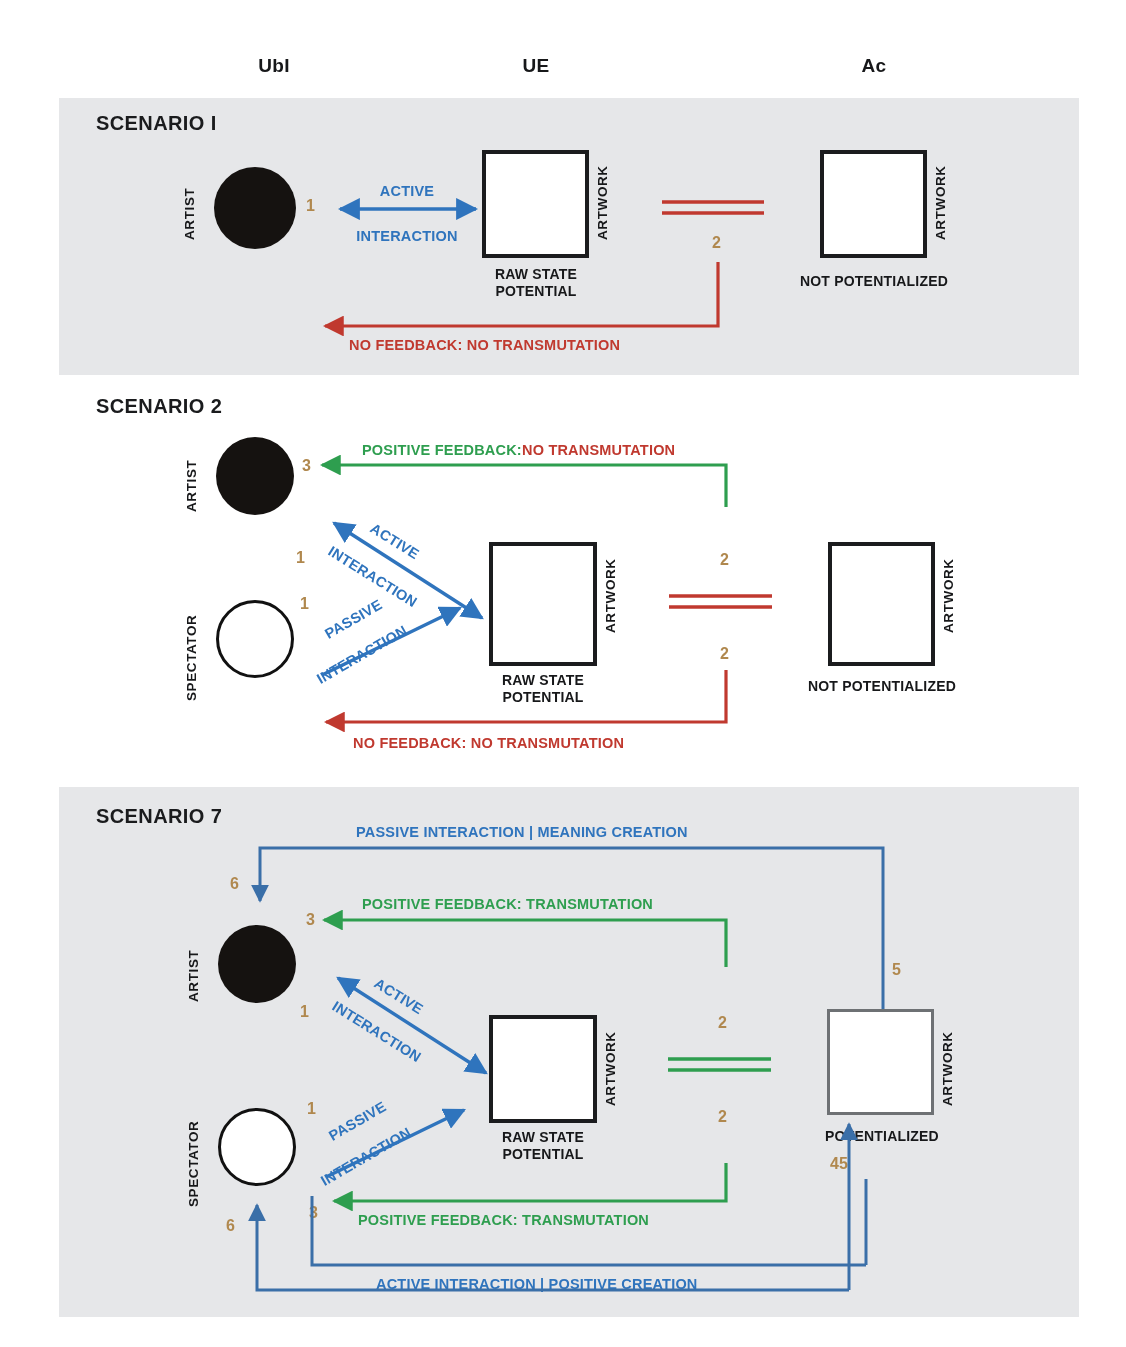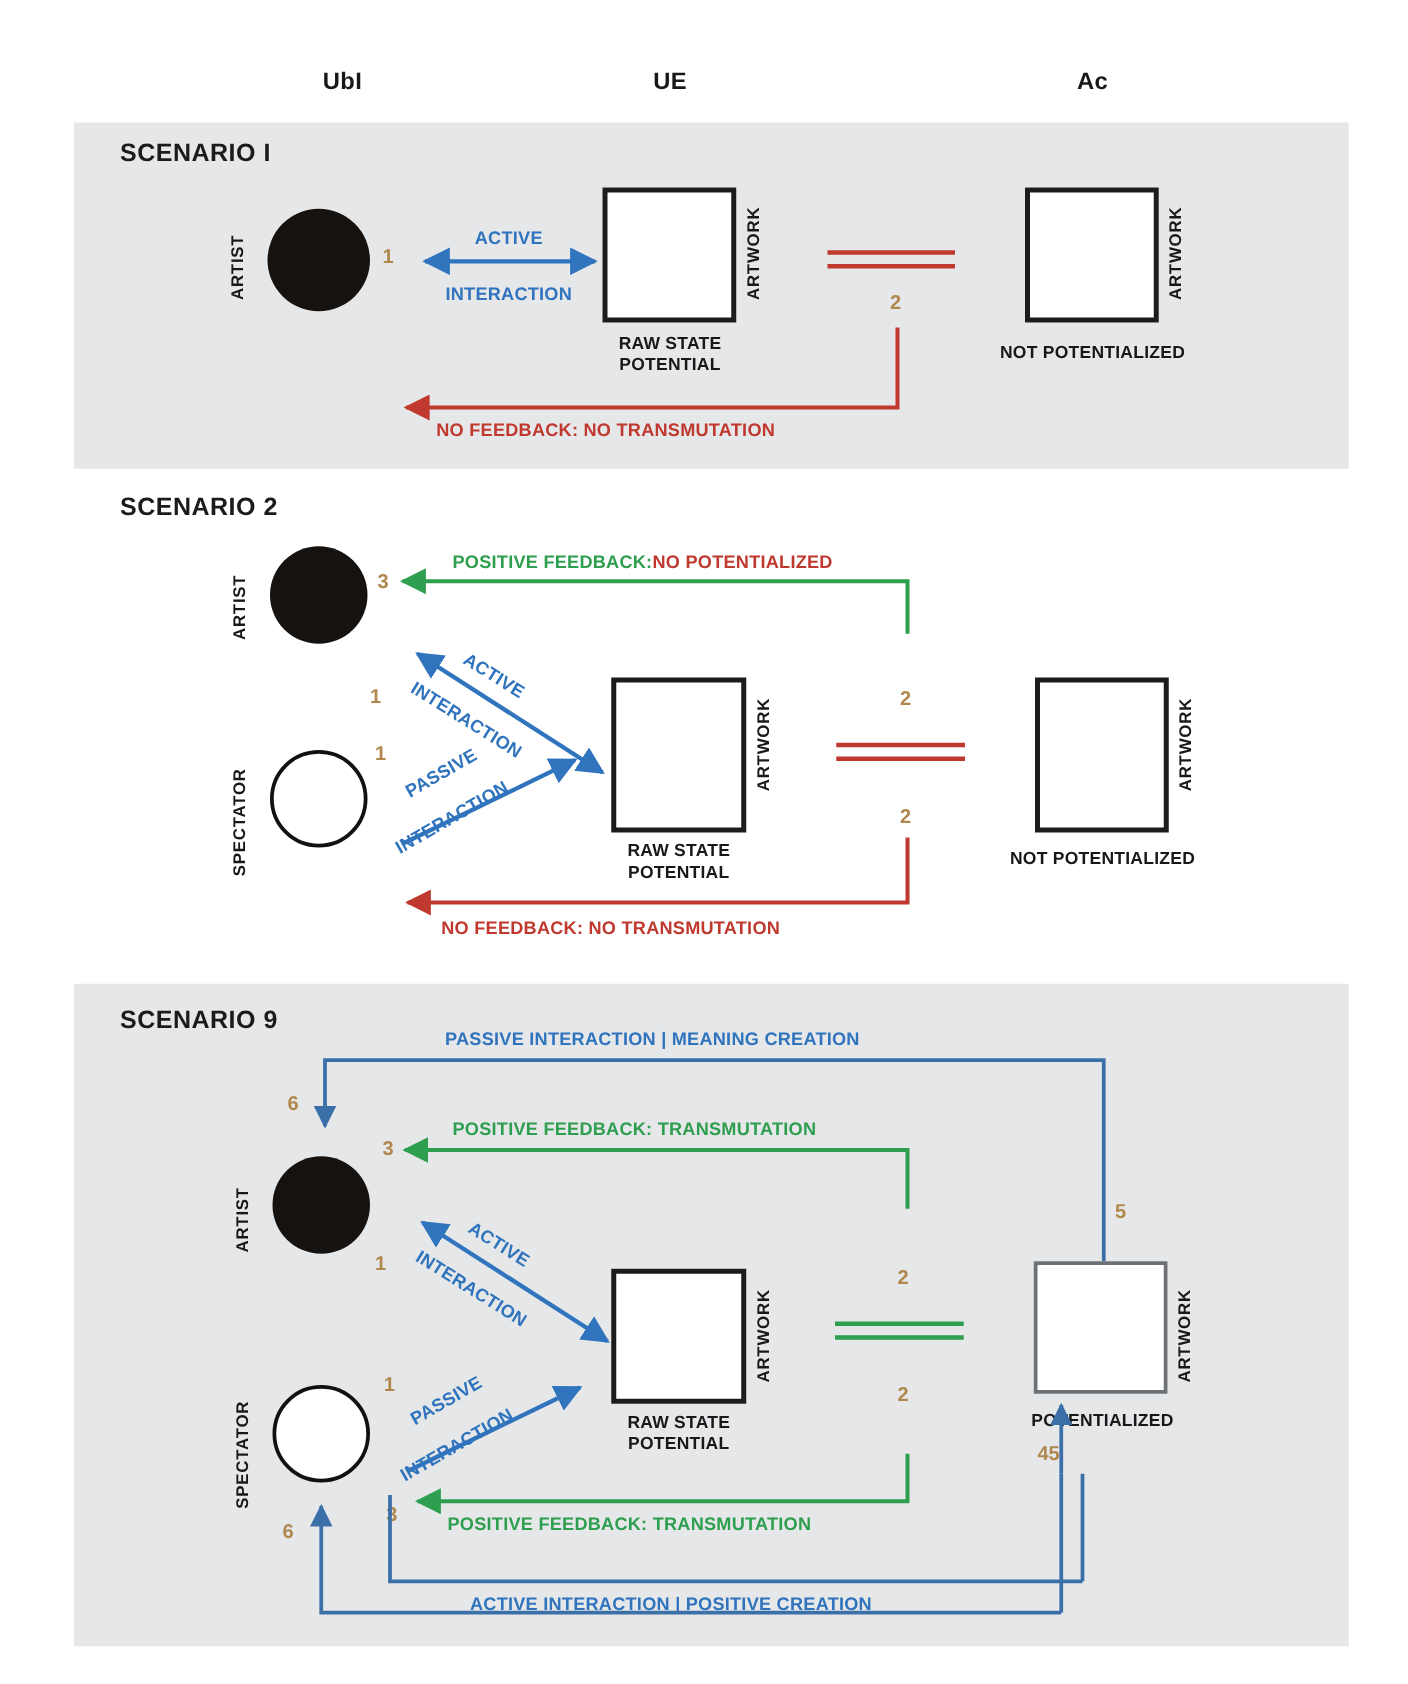--- a/index.html
+++ b/index.html
@@ -86,21 +86,21 @@
 
   <div class="abs box" style="left:816px;top:150px;width:107px;height:108px;"></div>
   <div class="abs vlabel" style="left:929px;top:156px;height:84px;">ARTWORK</div>
   <div class="abs blabel" style="left:790px;top:273px;width:160px;">NOT POTENTIALIZED</div>
 
   <div class="abs elabel red" style="left:345px;top:337px;">NO FEEDBACK: NO TRANSMUTATION</div>
 
   <div class="abs sctitle" style="left:92px;top:395px;">SCENARIO 2</div>
 
   <div class="abs elabel green" style="left:358px;top:442px;">POSITIVE FEEDBACK:</div>
-  <div class="abs elabel red" style="left:518px;top:442px;">NO POTENTIALIZED</div>
+  <div class="abs elabel red" style="left:518px;top:442px;">NO TRANSMUTATION</div>
 
   <div class="abs vlabel" style="left:180px;top:440px;height:72px;">ARTIST</div>
   <div class="abs circle filled" style="left:212px;top:437px;width:78px;height:78px;"></div>
   <div class="abs step" style="left:298px;top:457px;">3</div>
   <div class="abs step" style="left:292px;top:549px;">1</div>
 
   <div class="abs elabel blue rot" style="left:372px;top:520px;transform:rotate(32deg);">ACTIVE</div>
   <div class="abs elabel blue rot" style="left:330px;top:543px;transform:rotate(32deg);">INTERACTION</div>
 
   <div class="abs vlabel" style="left:180px;top:597px;height:104px;">SPECTATOR</div>
@@ -117,21 +117,21 @@
 
   <div class="abs step" style="left:716px;top:551px;">2</div>
   <div class="abs step" style="left:716px;top:645px;">2</div>
 
   <div class="abs box" style="left:824px;top:542px;width:107px;height:124px;"></div>
   <div class="abs vlabel" style="left:937px;top:549px;height:84px;">ARTWORK</div>
   <div class="abs blabel" style="left:798px;top:678px;width:160px;">NOT POTENTIALIZED</div>
 
   <div class="abs elabel red" style="left:349px;top:735px;">NO FEEDBACK: NO TRANSMUTATION</div>
 
-  <div class="abs sctitle" style="left:92px;top:805px;">SCENARIO 9</div>
+  <div class="abs sctitle" style="left:92px;top:805px;">SCENARIO 7</div>
 
   <div class="abs elabel blue" style="left:352px;top:824px;">PASSIVE INTERACTION | MEANING CREATION</div>
   <div class="abs step" style="left:226px;top:875px;">6</div>
 
   <div class="abs elabel green" style="left:358px;top:896px;">POSITIVE FEEDBACK: TRANSMUTATION</div>
 
   <div class="abs vlabel" style="left:182px;top:930px;height:72px;">ARTIST</div>
   <div class="abs circle filled" style="left:214px;top:925px;width:78px;height:78px;"></div>
   <div class="abs step" style="left:302px;top:911px;">3</div>
   <div class="abs step" style="left:296px;top:1003px;">1</div>

